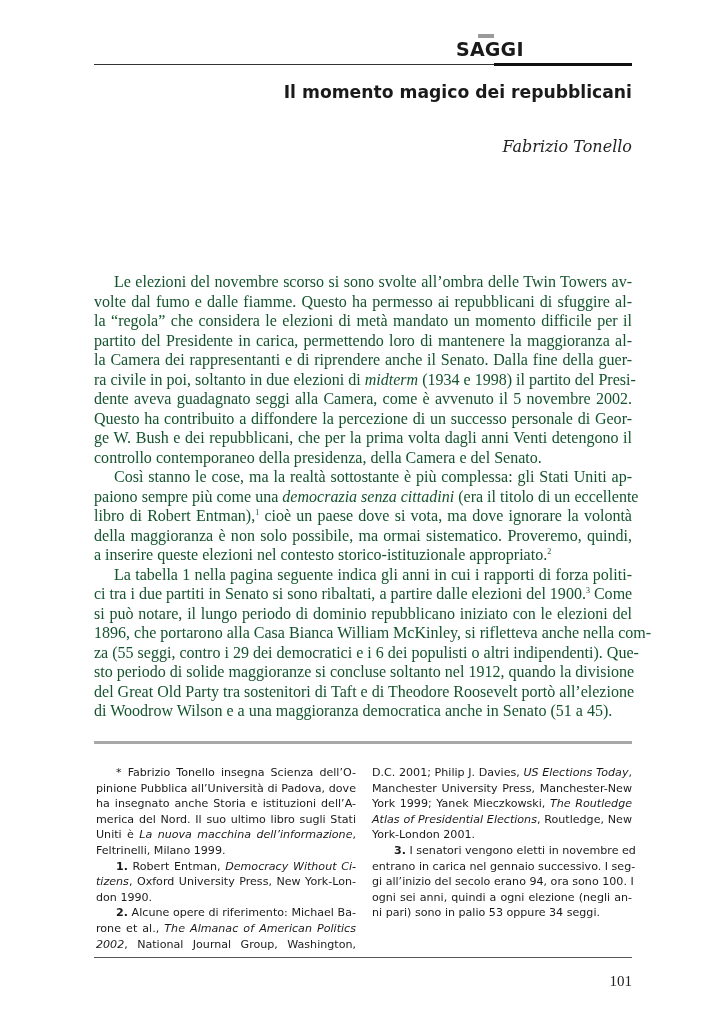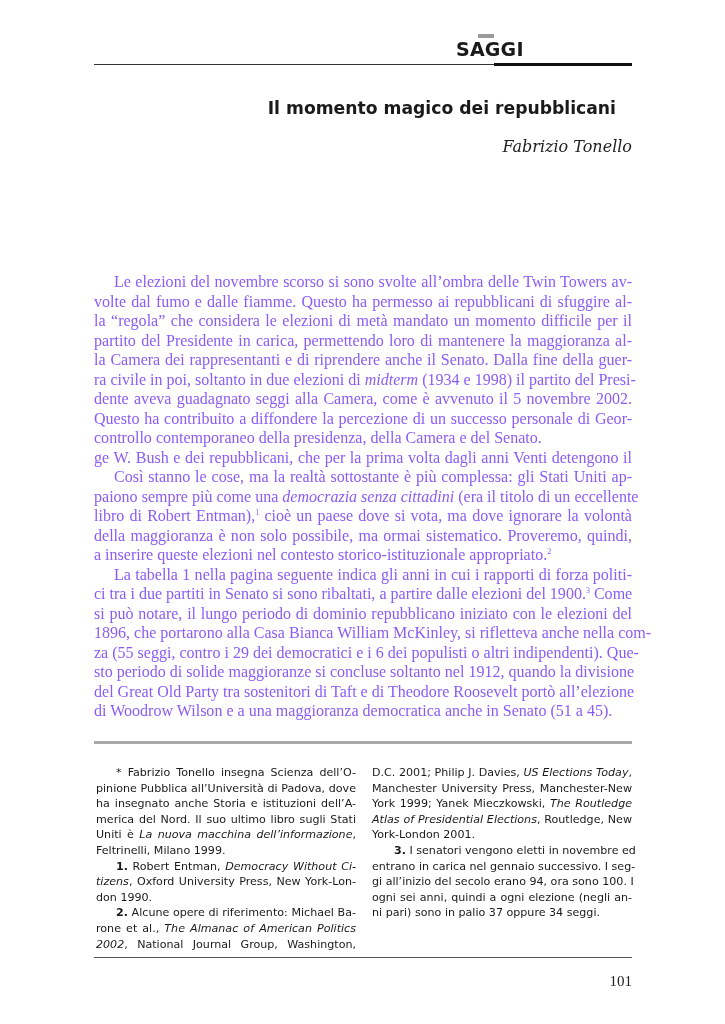--- a/index.html
+++ b/index.html
@@ -8,21 +8,21 @@
   .header-label { position: absolute; left: 456px; top: 34px; height: 26px; display: flex; align-items: center; flex-direction: column; }
   .header-square { width: 16px; height: 16px; background: #9a9a9a; margin-right: 8px; }
   .header-text { font-family: "DejaVu Sans", sans-serif; font-weight: bold; font-size: 19px; letter-spacing: 0.2px; color: #1a1a1a; }
 
   .rule-thin { position: absolute; left: 94px; top: 64px; width: 400px; height: 1px; background: #333; }
   .rule-thick { position: absolute; left: 494px; top: 63px; width: 138px; height: 3px; background: #111; }
 
   .article-title { position: absolute; right: 93px; top: 82px; font-family: "DejaVu Sans", sans-serif; font-weight: bold; font-size: 17.2px; color: #1a1a1a; white-space: nowrap; }
   .author { position: absolute; right: 93px; top: 137px; font-family: "DejaVu Serif", serif; font-style: italic; font-size: 16px; color: #222; white-space: nowrap; }
 
-  .body-text { position: absolute; left: 94px; top: 272px; width: 538px; font-family: "Liberation Serif", serif; font-size: 16.05px; line-height: 19.5px; color: #8b5cf6; }
+  .body-text { position: absolute; left: 94px; top: 272px; width: 538px; font-family: "Liberation Serif", serif; font-size: 16.05px; line-height: 19.5px; color: #14532d; }
   .line { display: block; white-space: nowrap; text-align: justify; text-align-last: justify; height: 19.5px; }
   .line.last { text-align-last: left; }
   .indent { padding-left: 20px; }
   sup.fn { font-size: 8px; vertical-align: 6px; line-height: 0; }
 
   .rule-notes { position: absolute; left: 94px; top: 741px; width: 538px; height: 3px; background: #a8a8a8; }
   .notes { position: absolute; top: 765px; width: 260px; font-family: "DejaVu Sans", sans-serif; font-size: 11.1px; line-height: 15.6px; color: #1a1a1a; }
   .notes.col-left { left: 96px; }
   .notes.col-right { left: 372px; }
   .nline { display: block; white-space: nowrap; text-align: justify; text-align-last: justify; height: 15.6px; }
@@ -36,35 +36,35 @@
 </head>
 <body>
 
 <div class="header-label">
   <span class="header-square"></span>
   <span class="header-text">SAGGI</span>
 </div>
 <div class="rule-thin"></div>
 <div class="rule-thick"></div>
 
-<h1 class="article-title" style="margin:16px">Il momento magico dei repubblicani</h1>
+<h1 class="article-title" style="margin:0">Il momento magico dei repubblicani</h1>
 <div class="author">Fabrizio Tonello</div>
 
 <div class="body-text">
   <div>
     <span class="line indent">Le elezioni del novembre scorso si sono svolte all’ombra delle Twin Towers av-</span>
     <span class="line">volte dal fumo e dalle fiamme. Questo ha permesso ai repubblicani di sfuggire al-</span>
     <span class="line">la “regola” che considera le elezioni di metà mandato un momento difficile per il</span>
     <span class="line">partito del Presidente in carica, permettendo loro di mantenere la maggioranza al-</span>
     <span class="line">la Camera dei rappresentanti e di riprendere anche il Senato. Dalla fine della guer-</span>
     <span class="line"><span>ra civile in poi, soltanto in due elezioni di </span><i>midterm</i><span> (1934 e 1998) il partito del Presi-</span></span>
     <span class="line">dente aveva guadagnato seggi alla Camera, come è avvenuto il 5 novembre 2002.</span>
     <span class="line">Questo ha contribuito a diffondere la percezione di un successo personale di Geor-</span>
+    <span class="line">ge W. Bush e dei repubblicani, che per la prima volta dagli anni Venti detengono il</span>
     <span class="line last">controllo contemporaneo della presidenza, della Camera e del Senato.</span>
-    <span class="line">ge W. Bush e dei repubblicani, che per la prima volta dagli anni Venti detengono il</span>
   </div>
   <div>
     <span class="line indent">Così stanno le cose, ma la realtà sottostante è più complessa: gli Stati Uniti ap-</span>
     <span class="line"><span>paiono sempre più come una </span><i>democrazia senza cittadini</i><span> (era il titolo di un eccellente</span></span>
     <span class="line"><span>libro di Robert Entman),</span><sup class="fn">1</sup><span> cioè un paese dove si vota, ma dove ignorare la volontà</span></span>
     <span class="line">della maggioranza è non solo possibile, ma ormai sistematico. Proveremo, quindi,</span>
     <span class="line last"><span>a inserire queste elezioni nel contesto storico-istituzionale appropriato.</span><sup class="fn">2</sup></span>
   </div>
   <div>
     <span class="line indent">La tabella 1 nella pagina seguente indica gli anni in cui i rapporti di forza politi-</span>
@@ -107,18 +107,18 @@
     <span class="nline">Manchester University Press, Manchester-New</span>
     <span class="nline"><span>York 1999; Yanek Mieczkowski, </span><i>The Routledge</i></span>
     <span class="nline"><i>Atlas of Presidential Elections</i><span>, Routledge, New</span></span>
     <span class="nline last">York-London 2001.</span>
   </div>
   <div>
     <span class="nline nindent2"><b>3.</b><span> I senatori vengono eletti in novembre ed</span></span>
     <span class="nline">entrano in carica nel gennaio successivo. I seg-</span>
     <span class="nline">gi all’inizio del secolo erano 94, ora sono 100. I</span>
     <span class="nline">ogni sei anni, quindi a ogni elezione (negli an-</span>
-    <span class="nline last">ni pari) sono in palio 37 oppure 34 seggi.</span>
+    <span class="nline last">ni pari) sono in palio 53 oppure 34 seggi.</span>
   </div>
 </div>
 
 <div class="rule-bottom"></div>
 <div class="page-number">101</div>
 
 </body></html>

